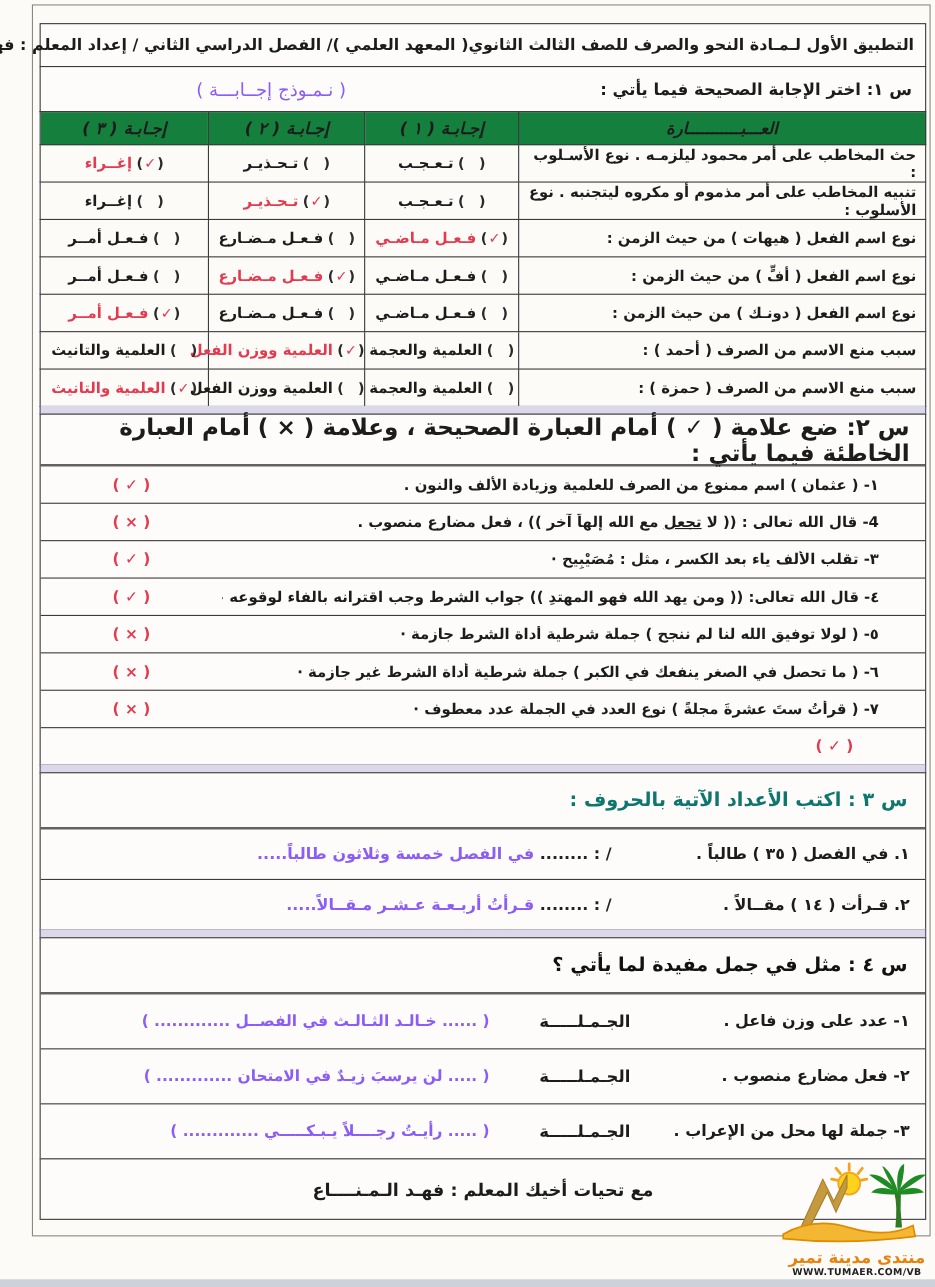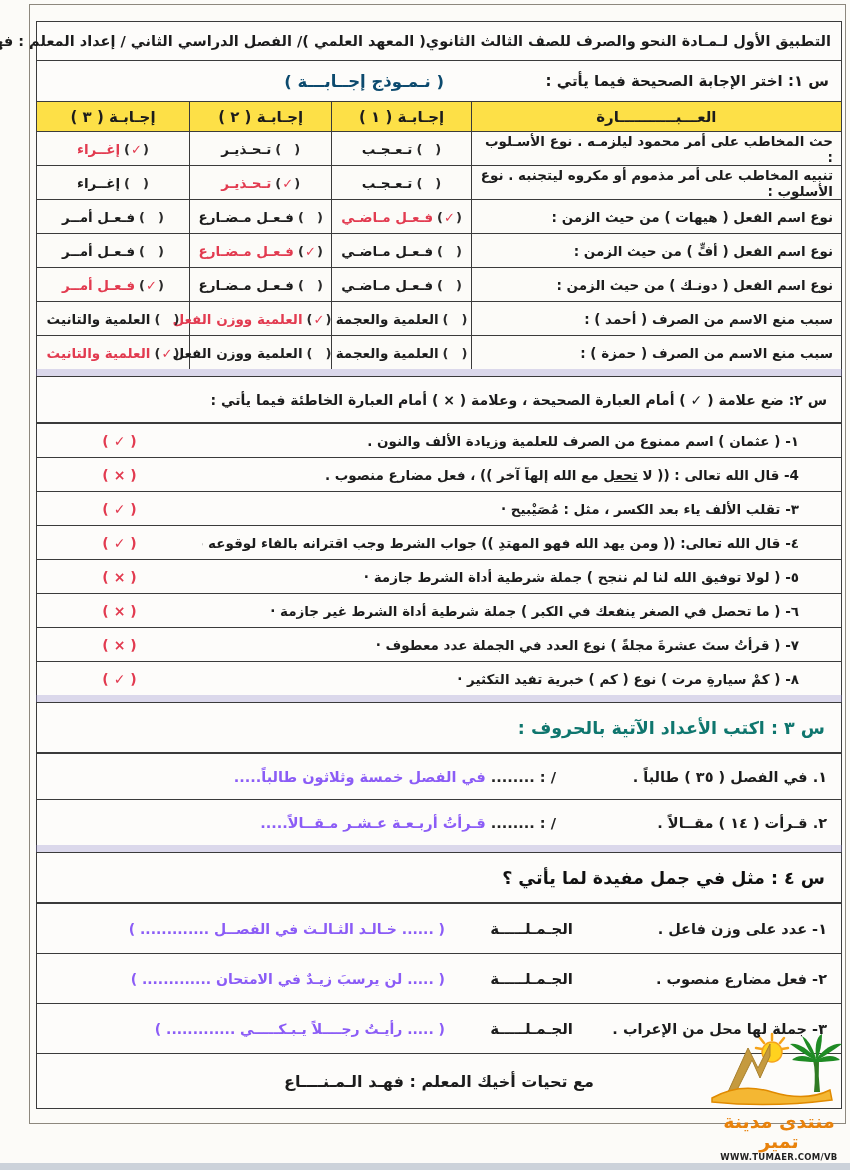--- a/index.html
+++ b/index.html
@@ -33,37 +33,37 @@
     height:8px; background:#dbd8eb;
     border:1px solid #56526a; border-top:none;
     margin-top:-1px;
   }
   
   .hdr-box { height:40px; display:flex; align-items:center; padding:0 10px; }
   .hdr-box .t { font-weight:bold; font-size:14.5px; white-space:nowrap; }
   
   .q1-box { height:42px; display:flex; align-items:center; padding:0 12px; }
   .q1-title { font-weight:bold; font-size:15px; width:385px; }
-  .q1-model { flex:1; text-align:right; font-weight:bold; font-size:16.5px; color:#0c4a6e; letter-spacing:1px; }
+  .q1-model { flex:1; text-align:center; font-weight:normal; font-size:16.5px; color:#8b5cf6; letter-spacing:1px; }
   
   table { width:100%; border-collapse:collapse; table-layout:fixed; margin-top:-1px; }
   th, td { border:1px solid #3b3b3b; }
   th {
-    background:#fde047; font-size:15px; font-weight:bold; height:30px; text-align:center;
+    background:#15803d; font-size:15px; font-weight:bold; height:30px; text-align:center;font-style:italic;
   }
   td { height:34px; font-weight:bold; font-size:13.5px; }
   td.stmt { padding:0 8px 0 4px; text-align:right; }
   td.ans-cell { text-align:center; white-space:nowrap; }
   .mark-group { direction:ltr; unicode-bidi:isolate; display:inline-block; font-size:13px; }
   .mark-group .paren { color:#2a2a2a; }
   .mark { color:#e23b50; display:inline-block; min-width:13px; }
   .lbl { margin-right:4px; }
   .ans-cell.has-mark .lbl { color:#e23b50; }
   
-  .s2-title { height:46px; display:flex; align-items:center; padding:4px 14px; font-weight:bold; font-size:14px; border-bottom:1px solid #3b3b3b; }
+  .s2-title { height:46px; display:flex; align-items:center; padding:4px 14px; font-weight:bold; font-size:21px; border-bottom:1px solid #3b3b3b; }
   .s2-row { height:34px; display:flex; align-items:center; border-top:1px solid #3b3b3b; }
   .s2-row:first-of-type { border-top:none; }
   .s2-text { flex:1; padding-right:42px; font-weight:bold; font-size:13.5px; white-space:nowrap; overflow:hidden; }
   .u-seg { text-decoration:underline; }
   .s2-markzone { width:165px; text-align:center; font-weight:bold; font-size:14px; color:#e23b50; }
   .s2-markzone .mg { direction:ltr; unicode-bidi:isolate; display:inline-block; }
   
   .sec-title { height:50px; display:flex; align-items:center; padding:0 16px; font-weight:bold; font-size:17.5px; color:#0f766e; border-bottom:1px solid #3b3b3b; }
   .sec-title.black { color:#111; }
   .s3-row { height:46px; display:flex; align-items:center; border-top:1px solid #3b3b3b; }
@@ -77,21 +77,21 @@
   .s4-prompt { width:268px; padding-right:14px; font-weight:bold; font-size:14.5px; }
   .s4-label { width:128px; font-weight:bold; font-size:15px; }
   .s4-answer { font-weight:bold; font-size:14px; }
   
   .footer-box { height:56px; display:flex; align-items:center; justify-content:center; }
   .footer-box .t { font-weight:bold; font-size:16px; }
   
   .logo {
     position:absolute; right:2px; bottom:8px; width:138px; text-align:center; direction:rtl;
   }
-  .logo-site { color:#e8820c; font-weight:bold; font-size:19px; line-height:1.05; }
+  .logo-site { color:#e8820c; font-weight:bold; font-size:15px; line-height:1.05; }
   .logo-url { color:#222; font-weight:bold; font-size:8.5px; direction:ltr; letter-spacing:.3px; }
 </style>
 </head>
 <body>
 
 <div class="page-frame"></div>
 
 <div class="content">
 
   <div class="box hdr-box">
@@ -189,21 +189,20 @@
     </div>
     <div class="s2-row">
       <div class="s2-text"><span>٦-  ( ما تحصل في الصغر ينفعك في الكبر )  جملة شرطية أداة الشرط غير جازمة ·</span><span class="u-seg"></span><span></span></div>
       <div class="s2-markzone"><span class="mg">(&nbsp;<span>×</span>&nbsp;)</span></div>
     </div>
     <div class="s2-row">
       <div class="s2-text"><span>٧-  ( قرأتُ ستَ عشرةَ مجلةً ) نوع العدد في الجملة عدد معطوف ·</span><span class="u-seg"></span><span></span></div>
       <div class="s2-markzone"><span class="mg">(&nbsp;<span>×</span>&nbsp;)</span></div>
     </div>
     <div class="s2-row">
-      <div class="s2-text"><span>٨-  ( كمْ سيارةٍ مرت ) نوع ( كم ) خبرية تفيد التكثير ·</span><span class="u-seg"></span><span></span></div>
       <div class="s2-markzone"><span class="mg">(&nbsp;<span>✓</span>&nbsp;)</span></div>
     </div>
   </div>
 
   <div class="strip"></div>
 
   <div class="box">
     <div class="sec-title">س ٣ :   اكتب الأعداد الآتية بالحروف :</div>
     <div class="s3-row">
       <div class="s3-prompt">١. في الفصل ( ٣٥ ) طالباً .</div>

